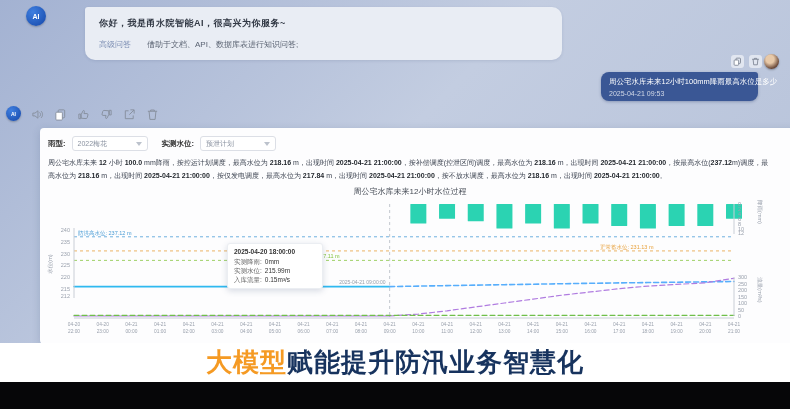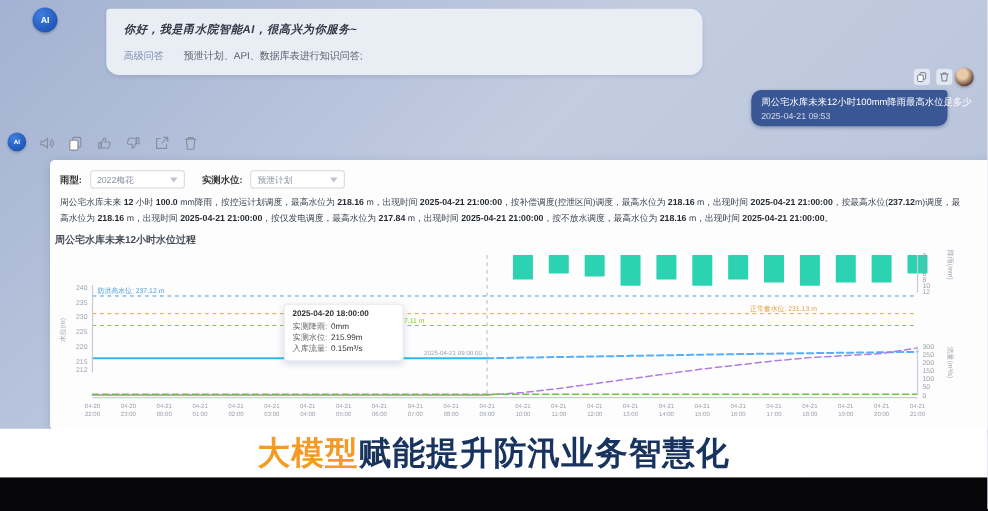--- a/index.html
+++ b/index.html
@@ -13,21 +13,21 @@
     position:absolute; width:20px; height:20px; border-radius:50%;
     background:radial-gradient(circle at 35% 30%,#3f7fe0,#1446a8);
     color:#fff; font-size:7px; font-weight:bold; display:flex; align-items:center; justify-content:center;
     box-shadow:0 1px 2px rgba(0,0,0,.25);
   }
   .bubble-ai {
     position:absolute; left:85px; top:7px; width:477px;
     background:#e9edf4; border-radius:3px 10px 10px 10px; padding:10px 14px;
     box-shadow:0 1px 3px rgba(40,60,100,.12);
   }
-  .bubble-ai .greet { font-size:9px; font-weight:bold; color:#333a46; letter-spacing:.5px;font-style:italic; }
+  .bubble-ai .greet { font-size:9px; font-weight:bold; color:#333a46; letter-spacing:.5px; }
   .bubble-ai .line2 { margin-top:9px; font-size:8px; color:#5a6372; }
   .bubble-ai .tag { color:#7d8fb4; margin-right:16px; }
   .user-row-icons { position:absolute; top:55px; left:731px; display:flex; gap:5px; }
   .mini-btn {
     width:13px; height:13px; border-radius:3px; background:rgba(255,255,255,.55);
     display:flex; align-items:center; justify-content:center; color:#6d7686; cursor:pointer;
   }
   .avatar-user {
     position:absolute; left:764px; top:54px; width:15px; height:15px; border-radius:50%;
     background:radial-gradient(circle at 40% 35%,#e8c9a8 30%,#6b4a3a 70%,#2e2530);
@@ -57,21 +57,21 @@
   }
   .select .val { font-size:7px; color:#8a92a0; }
   .caret { width:0; height:0; border-left:3px solid transparent; border-right:3px solid transparent; border-top:4px solid #bcc2cc; }
   .fullscreen { position:absolute; right:10px; top:8px; color:#6d7686; cursor:pointer; }
   .summary {
     position:absolute; left:8px; top:28px; width:726px;
     font-size:7px; line-height:13px; color:#3c4350;
   }
   .summary b { font-weight:bold; color:#24292f; }
   .chart-wrap { position:absolute; left:4px; top:58px; width:732px; height:154px; }
-  .chart-title { font-size:8px; font-weight:bold; color:#464c56; height:12px; }
+  .chart-title { text-align:center; font-size:8px; font-weight:normal; color:#464c56; height:12px; }
   .tooltip {
     position:absolute; left:183px; top:57px; width:96px;
     background:#fff; border:1px solid #ebeef2; border-radius:3px;
     box-shadow:0 2px 6px rgba(60,80,120,.2); padding:4px 6px; z-index:5;
   }
   .tooltip .tt-title { font-size:6.5px; font-weight:bold; color:#333; margin-bottom:2px; }
   .tooltip .tt-row { font-size:6.5px; color:#666; line-height:9px; display:flex; }
   .tooltip .tt-row .v { color:#333; margin-left:3px; }
   .banner {
     position:absolute; left:0; top:343px; width:790px; height:39px; background:#ffffff;
@@ -81,21 +81,21 @@
   .footer-black { position:absolute; left:0; top:382px; width:790px; height:27px; background:#060608; }
   svg.icon { display:block; }
 </style>
 </head>
 <body>
 
 <div class="avatar-ai" style="left:26px; top:6px;">AI</div>
 <div class="bubble-ai">
   <div class="greet">你好，我是甬水院智能AI，很高兴为你服务~</div>
   <div class="line2">
-    <span class="tag">高级问答</span><span>预泄计划、API、数据库表进行知识问答;</span>
+    <span class="tag">高级问答</span><span>借助于文档、API、数据库表进行知识问答;</span>
   </div>
 </div>
 
 <div class="user-row-icons">
   <div class="mini-btn">
     <svg class="icon" width="9" height="9" viewBox="0 0 12 12">
         <rect x="4" y="1.5" width="6" height="7" rx="1" fill="none" stroke="currentColor"></rect>
         <rect x="1.5" y="4" width="6" height="7" rx="1" fill="#fff" stroke="currentColor"></rect>
       </svg>
   </div>

